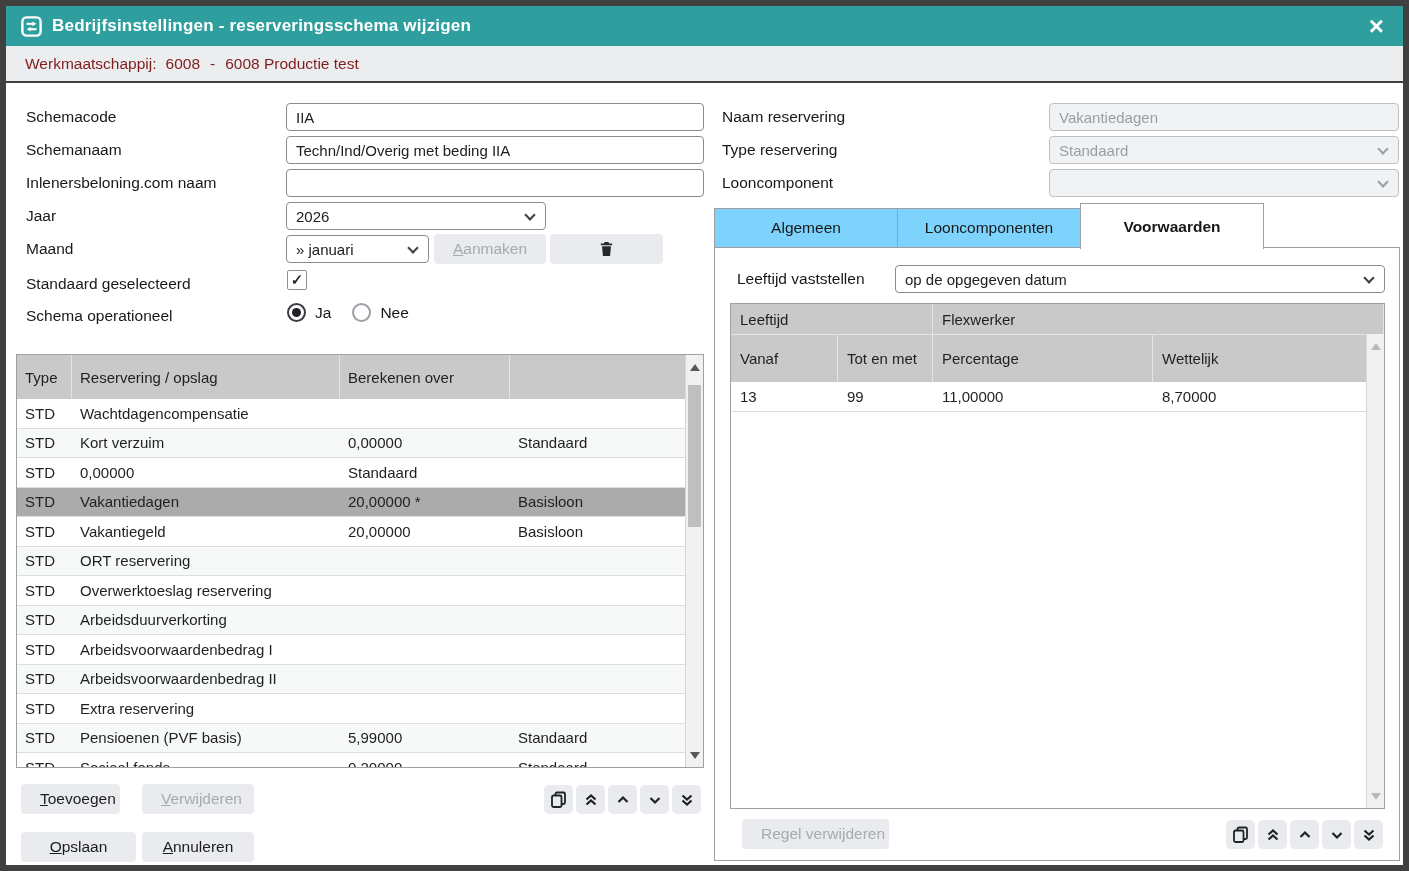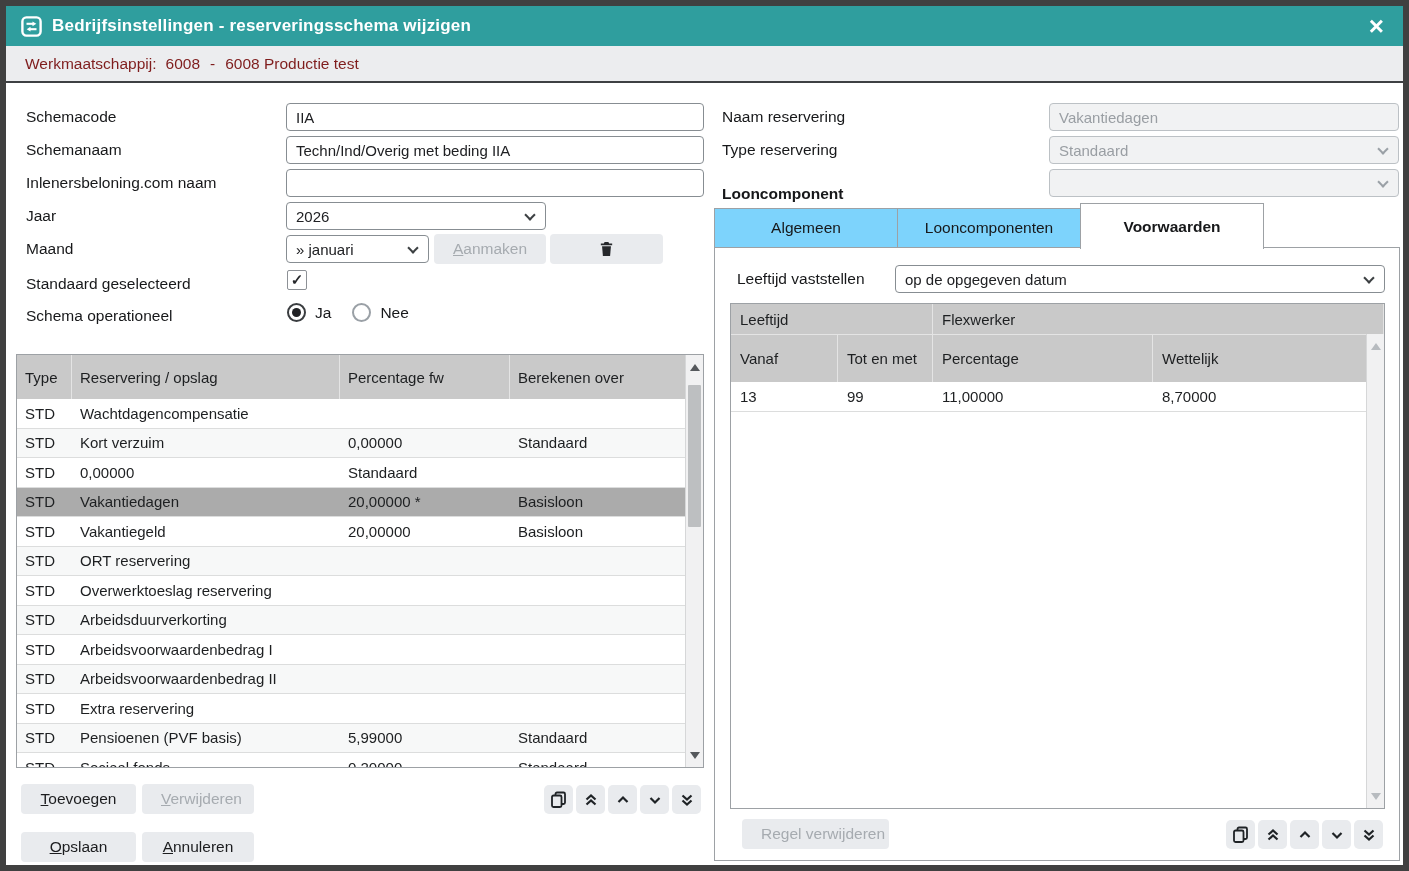--- a/index.html
+++ b/index.html
@@ -174,21 +174,21 @@
 
   <div class="flabel" style="left:716px; top:97px;">Naam reservering</div>
   <input class="tinput dis" style="left: 1043px; top: 97px; width: 350px;" readonly="" value="Vakantiedagen">
 
   <div class="flabel" style="left:716px; top:130px;">Type reservering</div>
   <div class="fsel dis" style="left:1043px; top:130px; width:350px;">
     <span>Standaard</span>
     <span class="chev"></span>
   </div>
 
-  <div class="flabel" style="left:716px; top:174px;font-weight:bold;">Looncomponent</div>
+  <div class="flabel" style="left:716px; top:163px;">Looncomponent</div>
   <div class="fsel dis" style="left:1043px; top:163px; width:350px;">
     <span></span>
     <span class="chev"></span>
   </div>
 
   <div class="tabbar">
       <div class="tab">Algemeen</div>
       <div class="tab">Looncomponenten</div>
       <div class="tab active">Voorwaarden</div>
     </div>
@@ -259,21 +259,20 @@
           <polyline points="3.5,8.5 8,12.5 12.5,8.5" fill="none" stroke="#1f2326" stroke-width="2.2"></polyline>
         </svg>
       </button>
     </div>
   </div>
 
   <div id="left-table">
     <div class="lt-grid lt-head" style="width:670px;">
       <div>Type</div>
       <div>Reservering / opslag</div>
-      <div>Percentage fw</div>
       <div>Berekenen over</div>
     </div>
     <div id="lt-body" style="width:670px;">
         <div class="lt-grid ltr">
           <div>STD</div>
           <div>Wachtdagencompensatie</div>
           <div></div>
           <div></div>
         </div>
         <div class="lt-grid ltr alt">
@@ -352,21 +351,21 @@
       <div class="sarrow up">
           <span class="tri-up"></span>
         </div>
       <div class="sthumb" style="top:30px; height:142px;"></div>
       <div class="sarrow down">
           <span class="tri-down"></span>
         </div>
     </div>
   </div>
 
-  <button class="btn mnemonic" style="left:15px; top:778px; width:115px;"><u>T</u>oevoegen</button>
+  <button class="btn mnemonic" style="left:15px; top:778px; width:99px;"><u>T</u>oevoegen</button>
   <button class="btn disabled mnemonic" style="left:136px; top:778px; width:112px;"><u>V</u>erwijderen</button>
 
   <div class="icon-row" style="left:538px; top:779px;">
     <button class="iconbtn">
       <svg width="17" height="17" viewBox="0 0 17 17">
         <rect x="5.5" y="1.5" width="9.5" height="11.5" rx="1.5" fill="none" stroke="#1f2326" stroke-width="1.8"></rect>
         <rect x="2" y="4.5" width="9.5" height="11.5" rx="1.5" fill="#e9ebee" stroke="#1f2326" stroke-width="1.8"></rect>
       </svg>
     </button>
     <button class="iconbtn">

